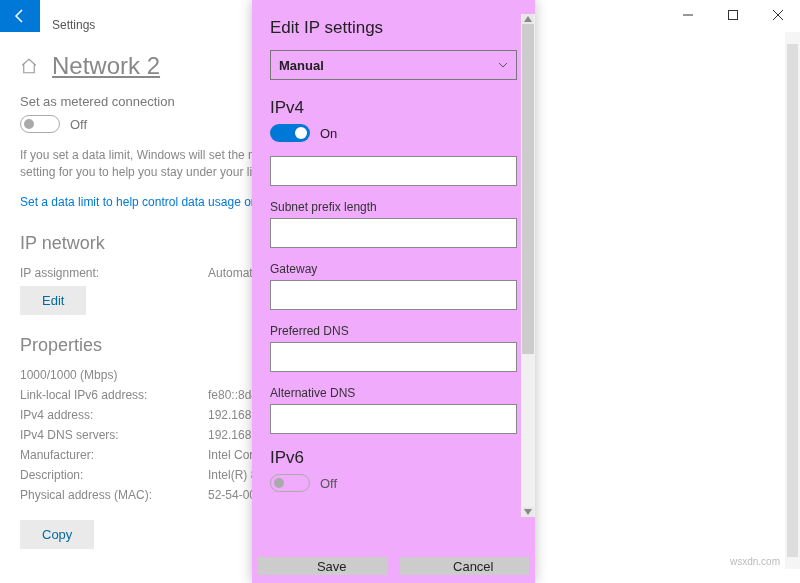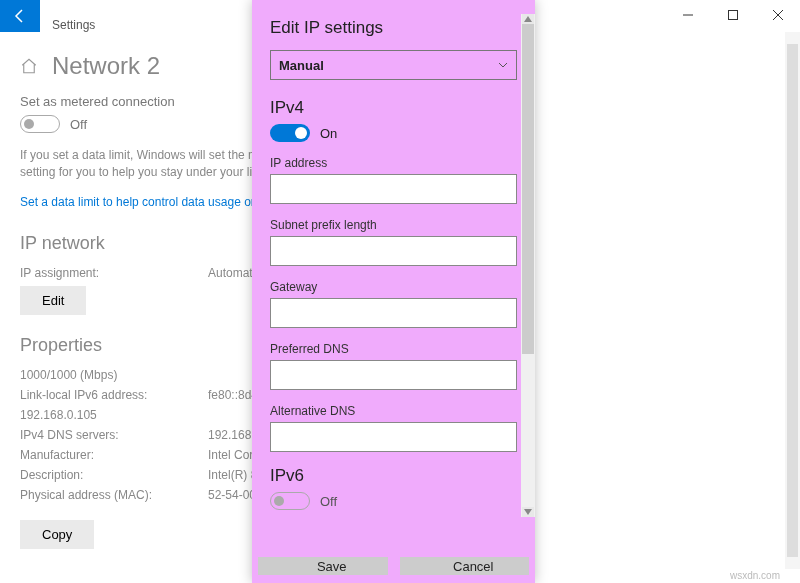--- a/index.html
+++ b/index.html
@@ -8,31 +8,31 @@
   .titlebar { height: 32px; display: flex; align-items: flex-end; }
   .back-btn { width: 40px; height: 32px; background: #0078d7; display: flex; align-items: center; justify-content: center; color: #fff; }
   .back-btn svg { width: 16px; height: 16px; }
   .title { font-size: 12px; color: #555; padding-left: 12px; }
   .winctrls { position: absolute; right: 0; top: 0; display: flex; }
   .winctrls div { width: 45px; height: 30px; display: flex; align-items: center; justify-content: center; }
   .winctrls svg { width: 10px; height: 10px; }
   .body { position: absolute; top: 32px; left: 0; right: 0; bottom: 0; padding: 20px 20px; color: #777; }
   .page-head { display: flex; align-items: center; gap: 14px; margin-bottom: 14px; }
   .page-head svg { width: 18px; height: 18px; stroke: #888; }
-  .page-title { font-size: 24px; font-weight: 400; color: #888; }
+  .page-title { font-size: 24px; font-weight: 400; color: #888; text-decoration: underline; }
   .label { font-size: 13px; color: #777; }
   .toggle-row { display: flex; align-items: center; gap: 10px; margin: 6px 0 14px; }
   .toggle-off { width: 40px; height: 18px; border: 1.5px solid #aaa; border-radius: 10px; position: relative; }
   .toggle-off .knob { width: 10px; height: 10px; background: #aaa; border-radius: 50%; position: absolute; left: 3px; top: 50%; transform: translateY(-50%); }
   .desc { font-size: 12px; color: #888; line-height: 1.4; max-width: 360px; }
   .link { color: #0078d7; font-size: 12px; display: block; margin: 14px 0 24px; }
   .section-h { font-size: 18px; color: #888; margin-bottom: 12px; }
   .kv { display: flex; font-size: 12px; color: #888; margin-bottom: 6px; gap: 28px; }
   .kv .k { width: 160px; }
-  .btn { background: #eaeaea; border: none; padding: 7px 22px; font-size: 13px; color: #000000; }
+  .btn { background: #eaeaea; border: none; padding: 7px 22px; font-size: 13px; color: #0369a1; }
   .props { margin-top: 20px; }
 
   .overlay { position: absolute; left: 252px; top: 0; width: 283px; height: 583px; background: #f0abfc; box-shadow: 0 0 12px rgba(0,0,0,0.25); z-index: 10; display: flex; flex-direction: column; }
   .overlay-inner { flex: 1; overflow: hidden; padding: 18px 18px 0 18px; position: relative; }
   .ov-title { font-size: 17px; color: #222; margin-bottom: 12px; }
   .select { border: 1px solid #777; height: 30px; display: flex; align-items: center; justify-content: space-between; padding: 0 8px; font-size: 13px; color: #222; margin-bottom: 18px; font-weight: bold; }
   .select svg { width: 10px; height: 10px; }
   .ov-sect { font-size: 17px; color: #222; margin-bottom: 6px; }
   .toggle-on { width: 40px; height: 18px; background: #0078d7; border-radius: 10px; position: relative; }
   .toggle-on .knob { width: 12px; height: 12px; background: #fff; border-radius: 50%; position: absolute; right: 3px; top: 50%; transform: translateY(-50%); }
@@ -40,21 +40,21 @@
   .input { border: 1px solid #888; height: 30px; width: 100%; margin-bottom: 14px; font-size: 13px; padding: 0 6px; }
   .ov-buttons { display: flex; border-top: 0; }
   .ov-buttons button { flex: 1; height: 18px; background: #ccc; border: none; font-size: 13px; color: #222; margin: 0 6px 8px 6px; padding-left: 24px; }
   .ov-scroll { position: absolute; right: 0; top: 14px; bottom: 40px; width: 14px; background: #f0f0f0; }
   .ov-scroll-thumb { position: absolute; left: 1px; right: 1px; top: 10px; height: 330px; background: #ccc; }
   .ov-scroll-arrow { position: absolute; left: 1px; right: 1px; height: 10px; background: #e8e8e8; display:flex; align-items:center; justify-content:center; }
   .ov-scroll-arrow.top { top: 0; }
   .ov-scroll-arrow.bot { bottom: 0; }
   .right-scroll { position: absolute; right: 0; top: 32px; bottom: 14px; width: 15px; background: #f5f5f5; }
   .r-thumb { position: absolute; left: 2px; right: 2px; top: 12px; bottom: 12px; background: #ddd; }
-  .watermark { position: absolute; right: 20px; bottom: 2px; font-size: 10px; color: #bbb; z-index: 20; }
+  .watermark { position: absolute; right: 20px; bottom: 16px; font-size: 10px; color: #bbb; z-index: 20; }
 </style>
 </head>
 <body>
 
 <div class="window">
   <div class="titlebar">
     <div class="back-btn">
       <svg viewBox="0 0 16 16">
           <path d="M10 2 L4 8 L10 14" stroke="#fff" stroke-width="1.5" fill="none"></path>
         </svg>
@@ -109,20 +109,21 @@
       <div class="section-h">Properties</div>
       <div id="prop-rows">
           <div class="kv">
             <div>1000/1000 (Mbps)</div>
           </div>
           <div class="kv">
             <div class="k">Link-local IPv6 address:</div>
             <div>fe80::8d42:f6f6</div>
           </div>
           <div class="kv">
+            <div class="k">IPv4 address:</div>
             <div>192.168.0.105</div>
           </div>
           <div class="kv">
             <div class="k">IPv4 DNS servers:</div>
             <div>192.168.0.4</div>
           </div>
           <div class="kv">
             <div class="k">Manufacturer:</div>
             <div>Intel Corporation</div>
           </div>
@@ -154,21 +155,20 @@
       </div>
 
       <div class="ov-sect">IPv4</div>
       <div class="toggle-row">
         <div class="toggle-on">
             <div class="knob"></div>
           </div>
         <div style="font-size:13px;color:#222">On</div>
       </div>
 
-      <div class="field-label">IP address</div>
       <input class="input" style="">
 
       <div class="field-label">Subnet prefix length</div>
       <input class="input" style="">
 
       <div class="field-label">Gateway</div>
       <input class="input" style="">
 
       <div class="field-label">Preferred DNS</div>
       <input class="input" style="">

